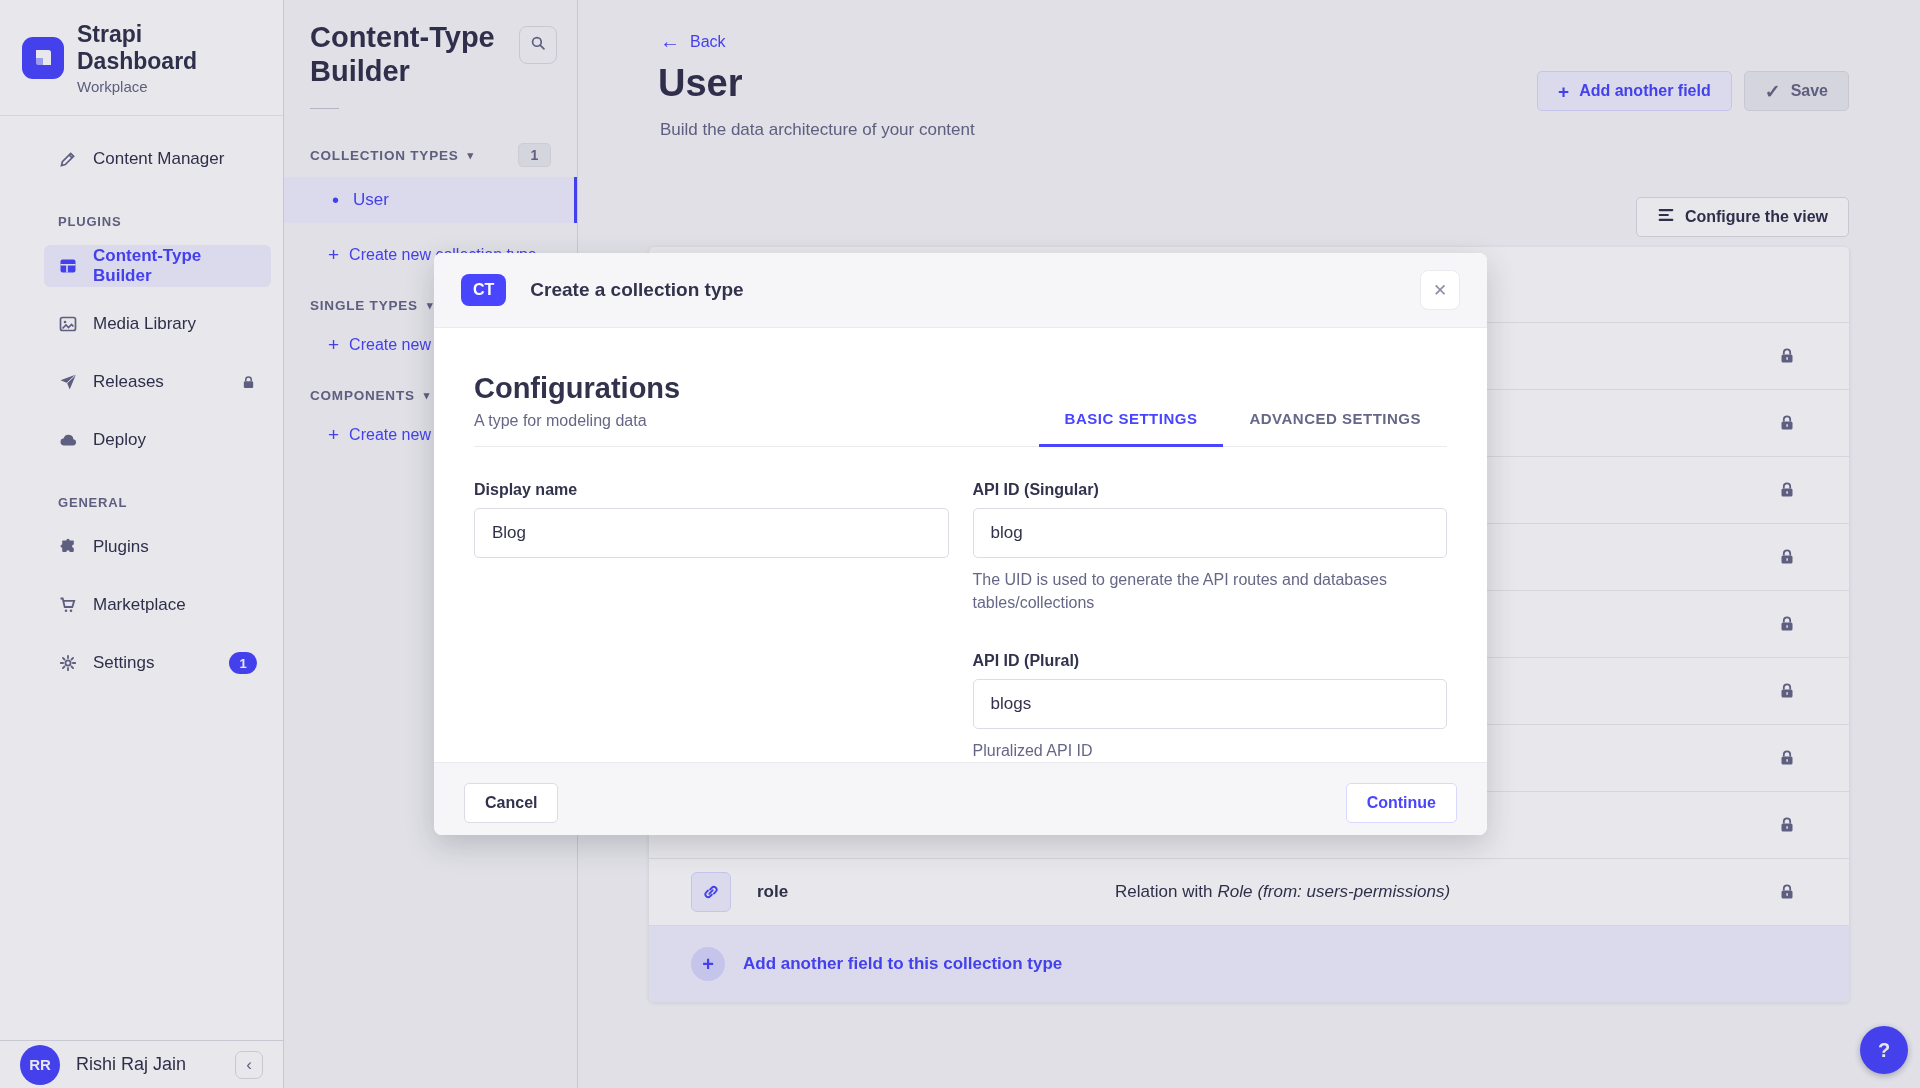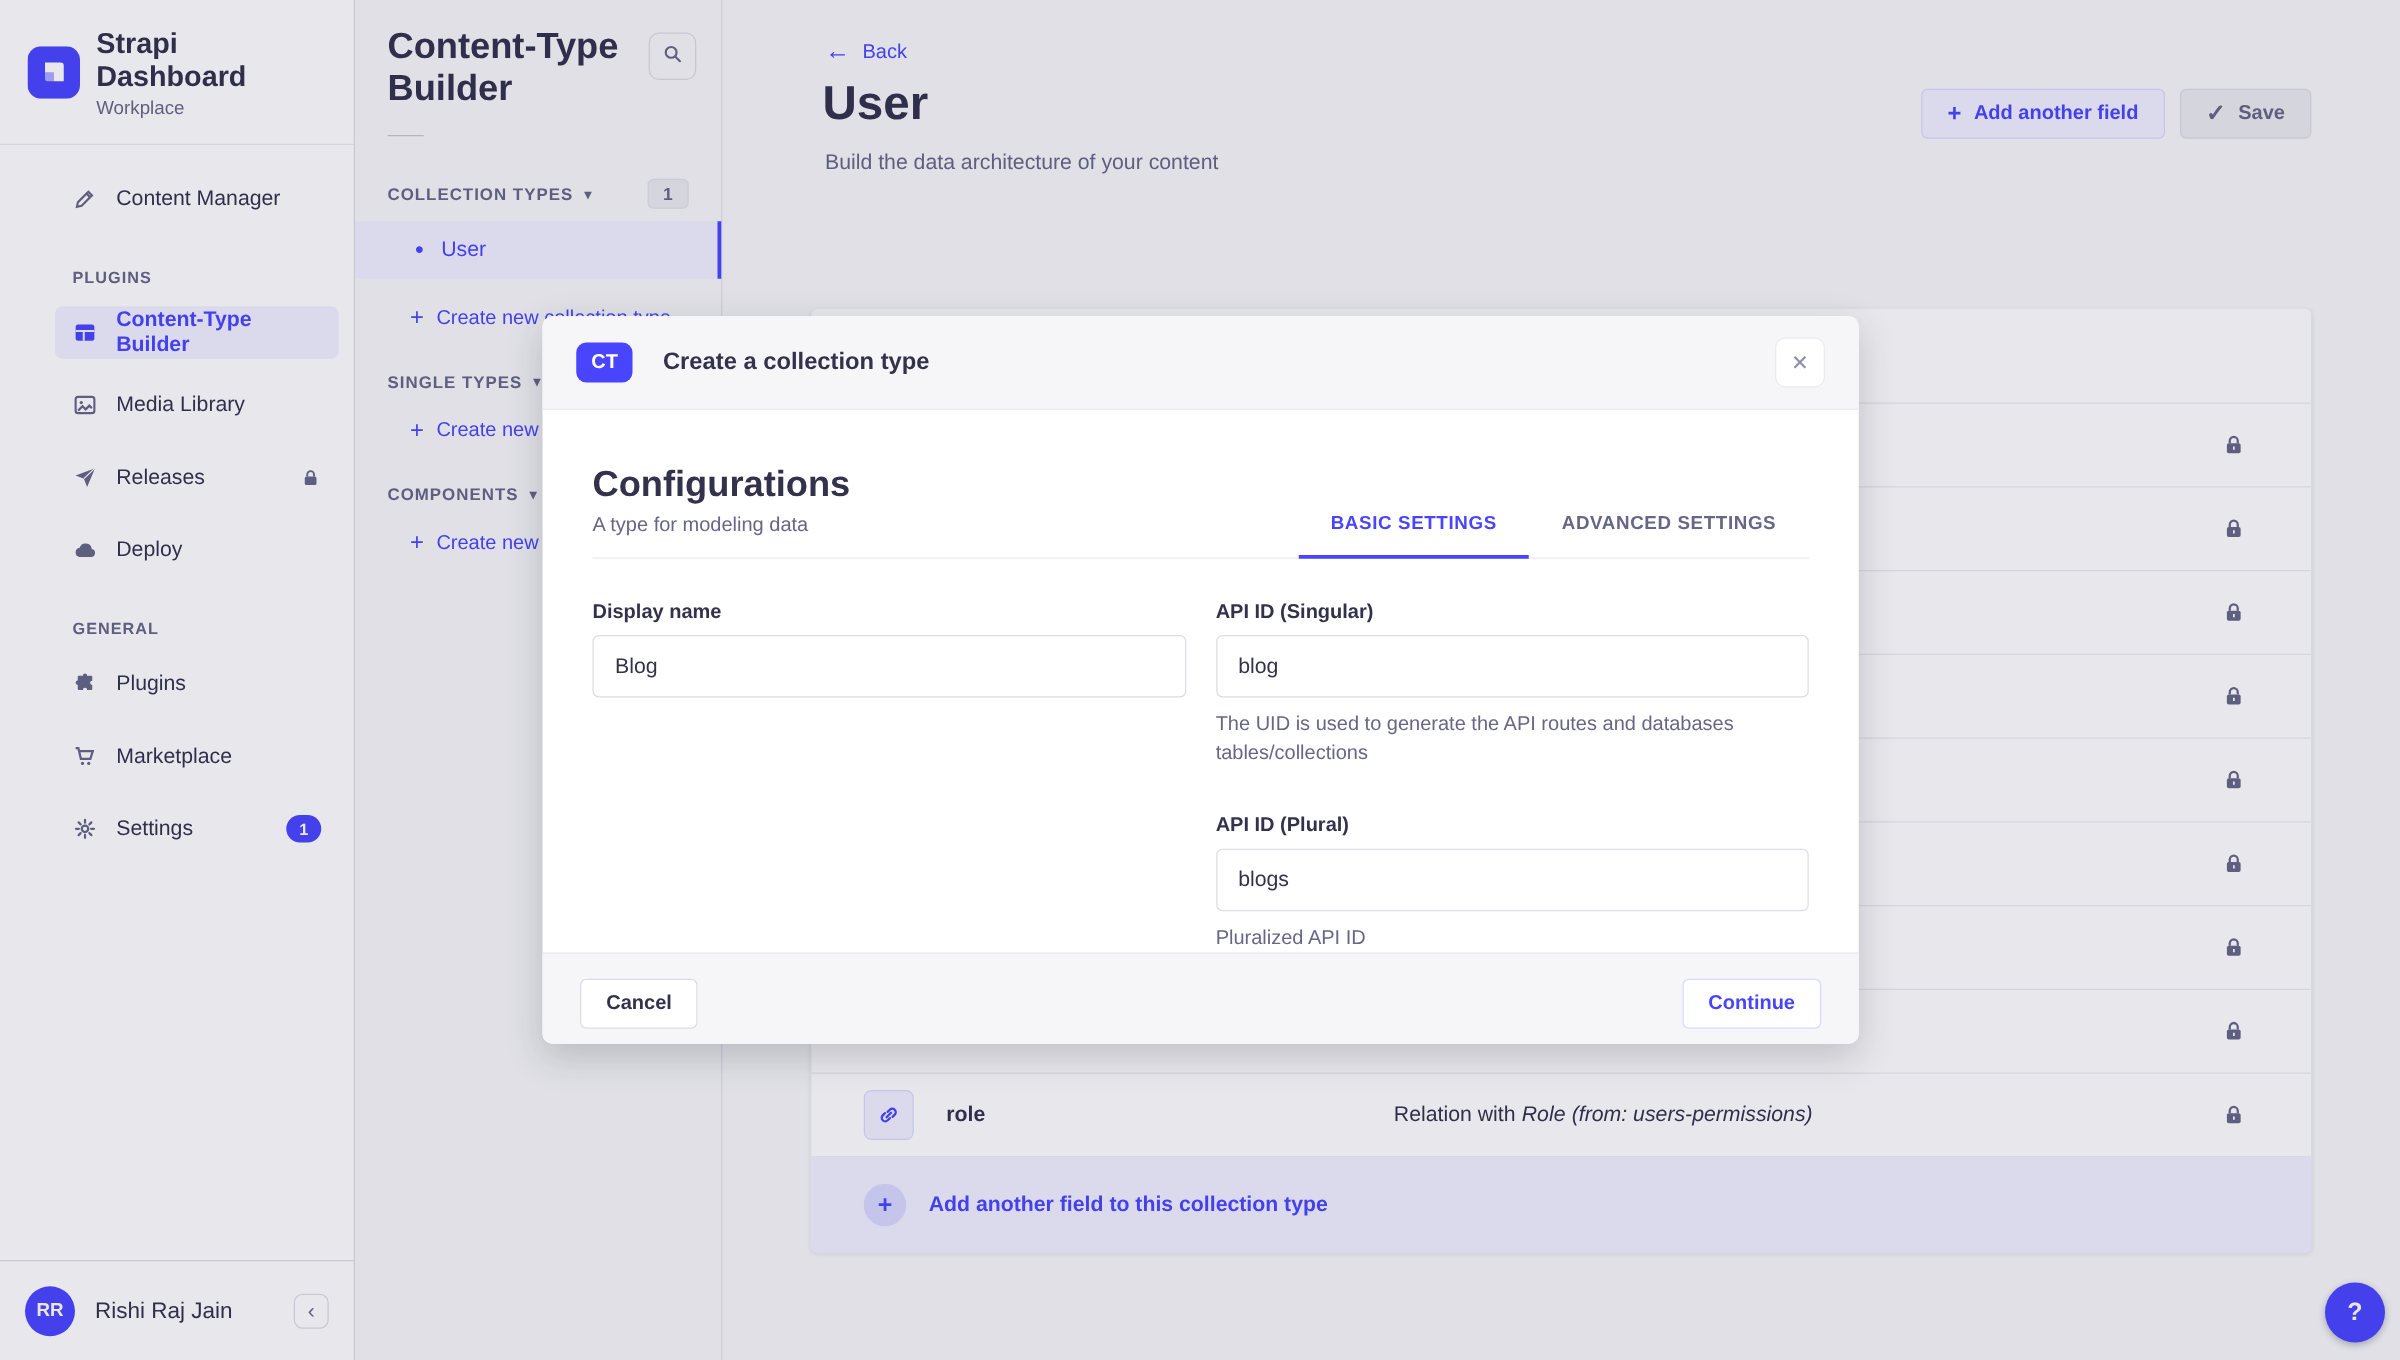--- a/index.html
+++ b/index.html
@@ -19,21 +19,21 @@
               padding:0 14px; border-radius:6px; font-size:17px; color:#32324D; cursor:pointer; }
   .nav-item .icn { width:20px; height:20px; color:#666687; flex:0 0 20px; }
   .nav-item.active { background:#F0F0FF; color:#4945FF; font-weight:bold; }
   .nav-item.active .icn { color:#4945FF; }
   .nav-section { font-size:13px; font-weight:bold; letter-spacing:0.8px; color:#666687;
                  margin:34px 26px 0; }
   .nav-item .trail { margin-left:auto; display:flex; align-items:center; }
   .pill-badge { background:#4945FF; color:#fff; font-size:13px; font-weight:bold;
                 min-width:28px; height:22px; border-radius:11px; display:flex;
                 align-items:center; justify-content:center; padding:0 8px; }
-  .nav-user { border-top:1px solid #DCDCE4; height:80px; display:flex; align-items:center;
+  .nav-user { border-top:1px solid #DCDCE4; height:48px; display:flex; align-items:center;
               gap:16px; padding:0 20px; }
   .avatar { width:40px; height:40px; border-radius:50%; background:#4945FF; color:#fff;
             font-size:15px; font-weight:bold; display:flex; align-items:center; justify-content:center; }
   .nav-user-name { font-size:18px; color:#32324D; flex:1; }
   .collapse-btn { width:28px; height:28px; border:1px solid #DCDCE4; border-radius:7px;
                   background:#fff; color:#666687; font-size:17px; display:flex; align-items:center;
                   justify-content:center; cursor:pointer; }
 
   
   .subnav { position:absolute; left:284px; top:0; bottom:0; width:294px; background:#F6F6F9;
@@ -311,20 +311,28 @@
       <div class="btn btn-add-field">
         <span class="glyph">+</span>
         <span>Add another field</span>
       </div>
       <div class="btn btn-save">
         <span class="glyph">✓</span>
         <span>Save</span>
       </div>
     </div>
 
+    <div class="btn btn-configure">
+      <span>
+        <svg width="18" height="18" viewBox="0 0 20 20" stroke="#32324D" stroke-width="2.4" stroke-linecap="round">
+            <path d="M3 4.5h14M3 10h9M3 15.5h14"></path>
+          </svg>
+      </span>
+      <span>Configure the view</span>
+    </div>
 
     <div class="card">
       <div class="card-head"></div>
 
       <div class="t-row locked">
           <span class="lock">
             <svg width="20" height="20" viewBox="0 0 20 20">
               <path d="M6.8 8.5V6.6a3.2 3.2 0 0 1 6.4 0v1.9" fill="none" stroke="currentColor" stroke-width="1.8"></path>
               <rect x="4.5" y="8.5" width="11" height="8" rx="1.5" fill="currentColor"></rect>
               <rect x="9.4" y="11.2" width="1.4" height="2.6" fill="#FFFFFF"></rect>

